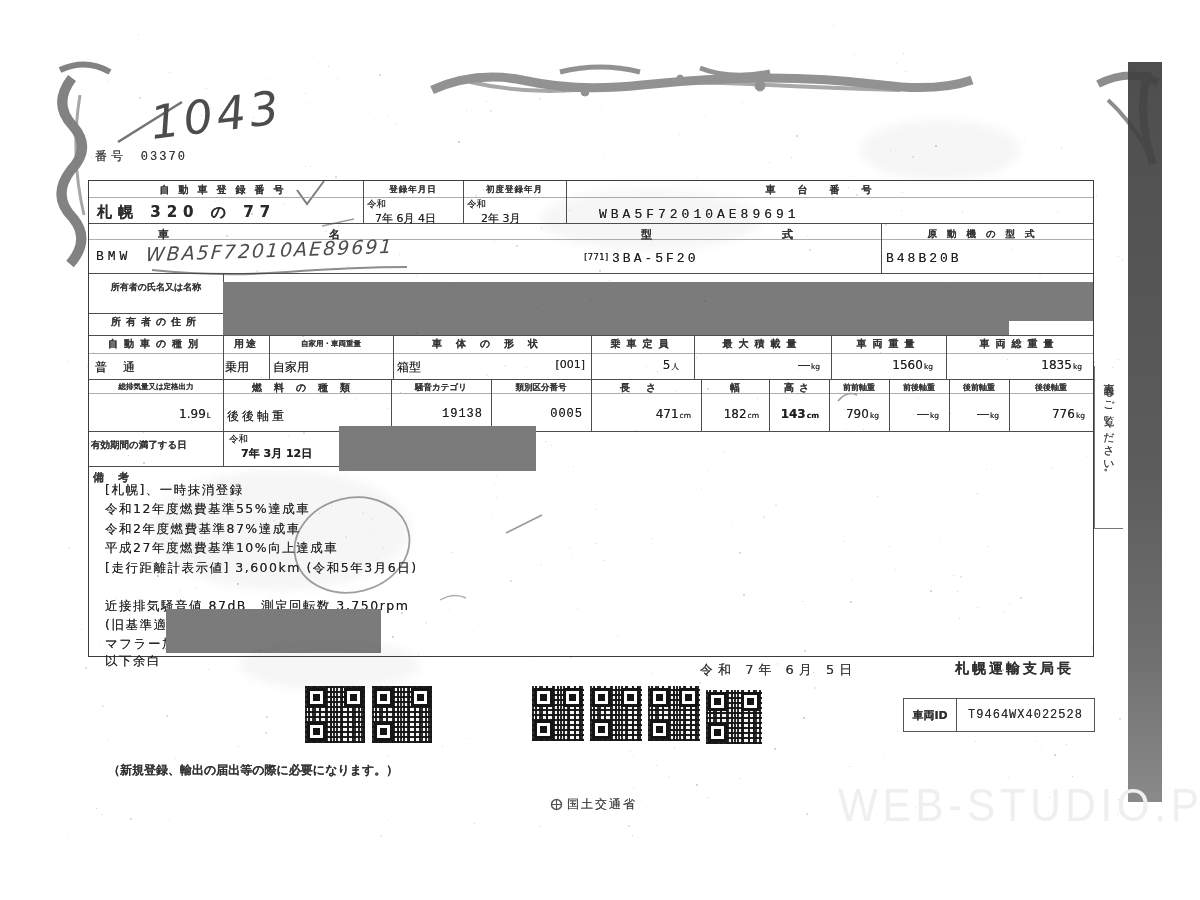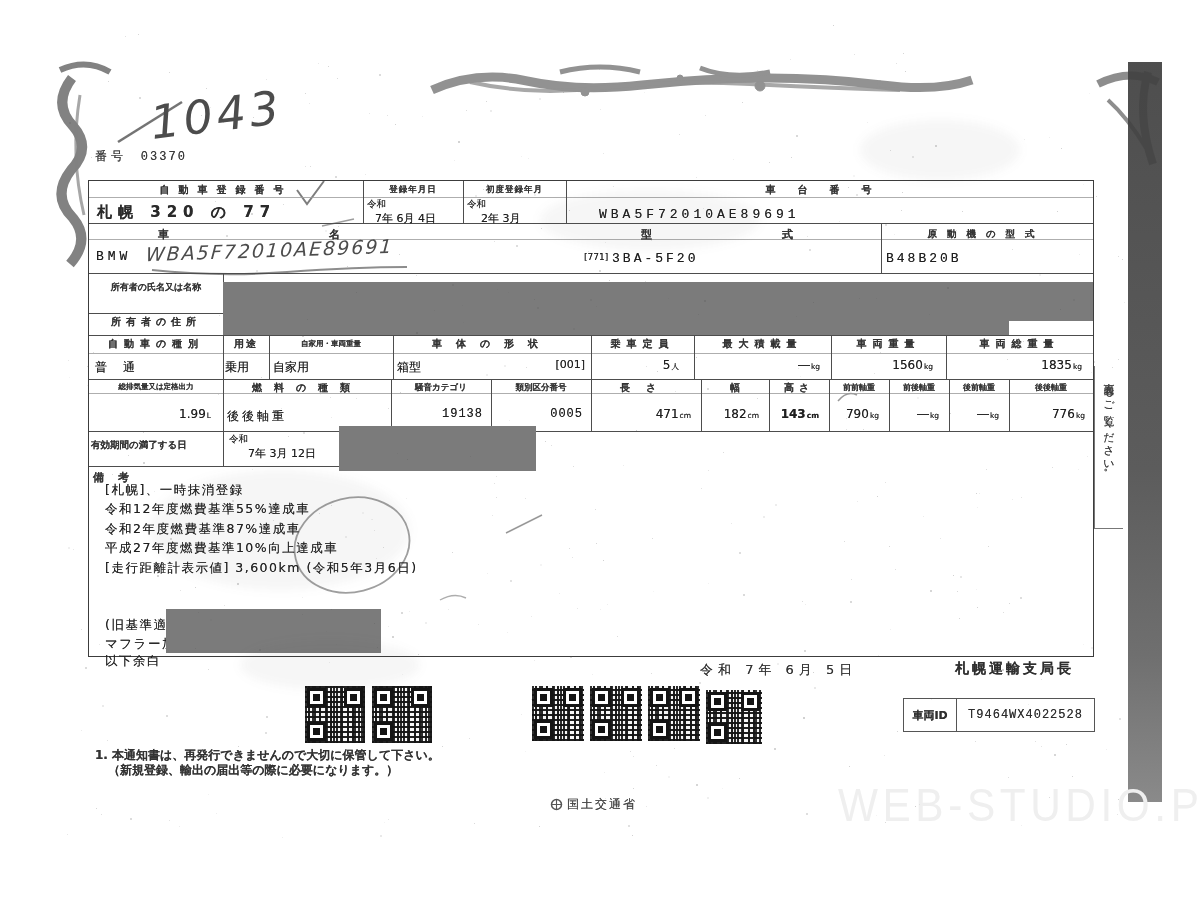--- a/index.html
+++ b/index.html
@@ -211,30 +211,31 @@
     <div class="abs val ink right" style="left:860px;top:226px;width:50px;">
       <span>―</span><span class="unit">kg</span>
     </div>
     <div class="abs val ink right" style="left:920px;top:226px;width:76px;">
       <span>776</span><span class="unit">kg</span>
     </div>
 
     <div class="abs lbl ink" style="left:2px;top:258px;width:130px;font-size:9.5px;text-align:left;">有効期間の満了する日</div>
     <div class="abs val ink" style="left:140px;top:252px;font-size:11px;">
       <span class="era">令和</span>
-      <span style="margin-left:19px;">7年 3月 12日</span>
+      <span style="margin-left:12px;font-weight:bold;">7年 3月 12日</span>
     </div>
     <div class="redact" style="left:250px;top:245px;width:197px;height:45px;"></div>
 
     <div class="abs lbl ink" style="left:4px;top:289px;width:60px;letter-spacing:14px;font-size:11px;text-align:left;">備考</div>
     <div class="abs val ink" style="left:16px;top:301px;font-size:12.5px;letter-spacing:1.5px;">[札幌]、一時抹消登録</div>
     <div class="abs val ink" style="left:16px;top:320px;font-size:12.5px;letter-spacing:1.5px;">令和12年度燃費基準55%達成車</div>
     <div class="abs val ink" style="left:16px;top:340px;font-size:12.5px;letter-spacing:1.5px;">令和2年度燃費基準87%達成車</div>
     <div class="abs val ink" style="left:16px;top:359px;font-size:12.5px;letter-spacing:1.5px;">平成27年度燃費基準10%向上達成車</div>
     <div class="abs val ink" style="left:16px;top:379px;font-size:12.5px;letter-spacing:1.5px;">[走行距離計表示値] 3,600km (令和5年3月6日)</div>
+    <div class="abs val ink" style="left:16px;top:417px;font-size:12.5px;letter-spacing:1.5px;">近接排気騒音値 87dB、測定回転数 3,750rpm</div>
     <div class="abs val ink" style="left:16px;top:436px;font-size:12.5px;letter-spacing:1.5px;">(旧基準適用時測定回転数 3,750rpm)</div>
     <div class="abs val ink" style="left:16px;top:455px;font-size:12.5px;letter-spacing:1.5px;">マフラー加速騒音規制適用車</div>
     <div class="abs val ink" style="left:16px;top:472px;font-size:12.5px;letter-spacing:1.5px;">以下余白</div>
     <div class="redact" style="left:77px;top:428px;width:215px;height:44px;"></div>
   </div>
 
   <div class="abs" style="left:1094px;top:366px;width:28px;height:162px;border-left:1px solid #777;border-bottom:1px solid #777;"></div>
   <div class="abs ink" style="left:1100px;top:374px;writing-mode:vertical-rl;font-size:11px;letter-spacing:2px;color:#3d3d3d;height:150px;">裏面もご覧ください。</div>
 
   <div class="qr" style="left:305px;top:686px;width:60px;height:57px;">
@@ -257,21 +258,20 @@
     </div>
 
   <div class="abs val ink" style="left:700px;top:661px;font-size:13px;letter-spacing:5px;color:#333;">令和 7年 6月 5日</div>
   <div class="abs ink" style="left:955px;top:660px;font-size:14px;letter-spacing:3px;font-weight:bold;color:#2e2e2e;">札幌運輸支局長</div>
 
   <div class="abs" style="left:903px;top:698px;width:190px;height:32px;border:1px solid #555;display:flex;align-items:stretch;">
     <div style="width:52px;border-right:1px solid #555;font-size:11px;font-weight:bold;display:flex;align-items:center;justify-content:center;" class="ink">車両ID</div>
     <div class="mono ink" style="flex:1;font-size:12px;letter-spacing:1px;display:flex;align-items:center;justify-content:center;">T9464WX4022528</div>
   </div>
 
-  <div class="abs val ink" style="left:95px;top:747px;font-size:12px;font-weight:bold;color:#333;">1. 本通知書は、再発行できませんので大切に保管して下さい。</div>
   <div class="abs val ink" style="left:108px;top:762px;font-size:12px;font-weight:bold;color:#333;">（新規登録、輸出の届出等の際に必要になります。）</div>
 
   <div class="abs ink" style="left:550px;top:796px;font-size:12px;letter-spacing:2px;color:#444;display:flex;align-items:center;gap:4px;">
     <svg width="13" height="13" style="flex:none;">
       <circle cx="6.5" cy="6.5" r="5" fill="none" stroke="#555" stroke-width="1.5"></circle>
       <path d="M6.5 1.5 v10 M1.5 6.5 h10" stroke="#555" stroke-width="1.1"></path>
     </svg>
     <span>国土交通省</span>
   </div>
 

